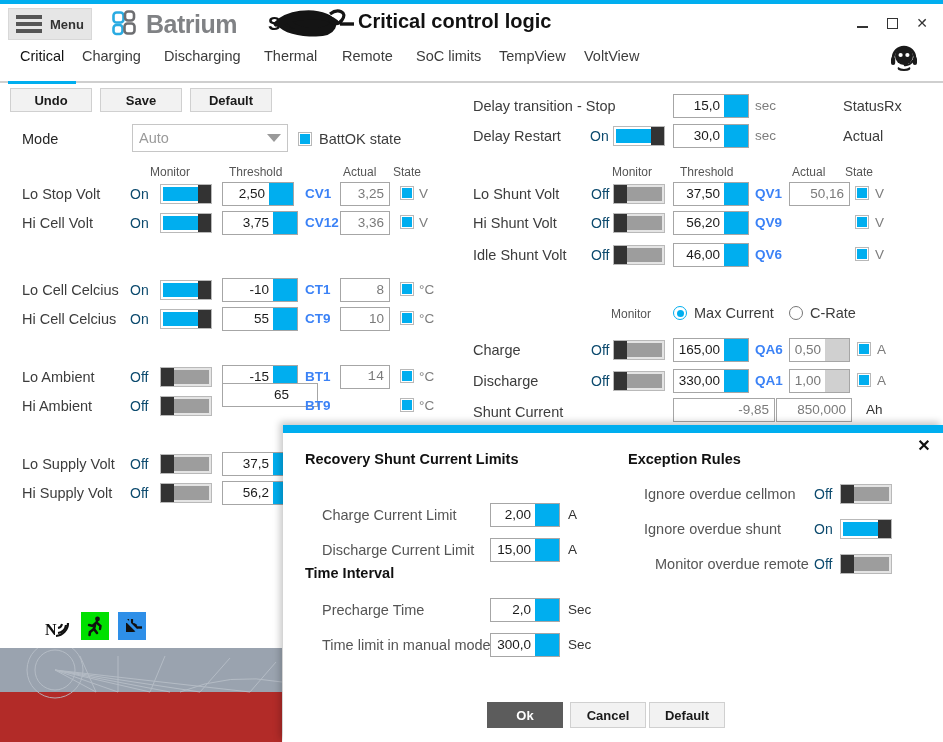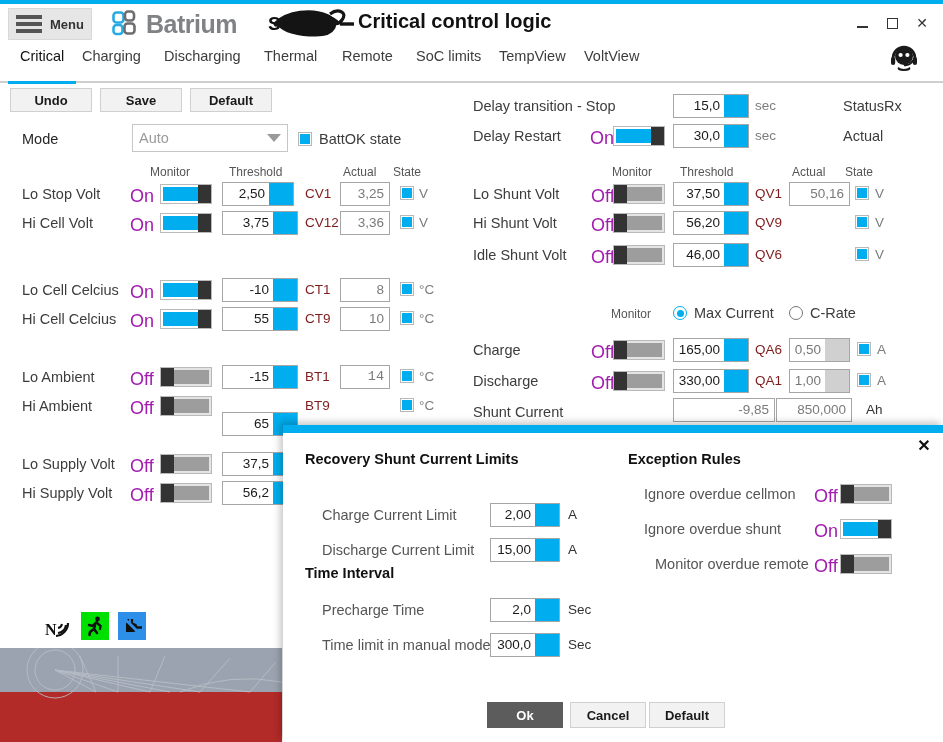--- a/index.html
+++ b/index.html
@@ -96,40 +96,40 @@
   .toggle {
     width:52px; height:20px; border:1px solid #b9b9b9; display:flex;
     cursor:pointer; background:#fff;
   }
   .toggle.on { background:#00aeef; justify-content:flex-end; }
   .toggle.on .knob { width:13px; background:#333; }
   .toggle.on .track { flex:1; background:#00aeef; border:2px solid #fff; border-right:none;}
   .toggle.off { background:#9d9d9d; }
   .toggle.off .knob { width:13px; background:#333; }
   .toggle.off .track { flex:1; background:#9d9d9d; border:2px solid #e4e4e4; border-left:none;}
-  .tgl-state { font-size:18px; color:#a21caf; width:22px; }
+  .tgl-state { font-size:14px; color:#0c4a6e; width:22px; }
 
   .spin {
     display:flex; height:24px; border:1px solid #a6a6a6; background:#fff; cursor:text;
   }
   .spin .val {
     flex:1; text-align:right; font-size:13.5px; color:#1a1a1a;
     padding:0 4px; line-height:22px;
   }
   .spin .stepper { width:24px; background:#00aeef; }
   .spin.gray .stepper { background:#d0d0d0; }
   .spin.gray .val { color:#777; }
 
   .ro {
     height:24px; border:1px solid #a6a6a6; background:#fff;
     text-align:right; font-size:13.5px; color:#7a7a7a;
     padding:0 5px; line-height:22px;
   }
 
-  .chip { font-size:13.5px; font-weight:normal; color:#7f1d1d; }
+  .chip { font-size:13.5px; font-weight:bold; color:#3b82f6; }
   .unit { font-size:13.5px; color:#7d7d7d; }
   .unit-dark { font-size:13.5px; color:#333; }
 
   .state-box {
     width:14px; height:14px; border:1px solid #b8b8b8; background:#fff;
     display:flex; align-items:center; justify-content:center;
   }
   .state-box i { width:10px; height:10px; background:#00aeef; display:block; }
 
   
@@ -390,21 +390,21 @@
     </div>
     <div class="unit abs" style="left:419px;top:369px;">°C</div>
     <div class="lbl abs" style="left:22px;top:398px;">Hi Ambient</div>
     <div class="tgl-state abs" style="left:130px;top:398px;">Off</div>
     <div class="abs" style="left:160px;top:396px;">
       <div class="toggle off">
         <div class="knob"></div>
         <div class="track"></div>
       </div>
     </div>
-    <div class="spin abs" style="left:222px;top:412px;width:76px;">
+    <div class="spin abs" style="left:222px;top:383px;width:96px;align-items:center;">
       <div class="val">65</div>
       <div class="stepper"></div>
     </div>
     <div class="chip abs" style="left:305px;top:398px;">BT9</div>
     <div class="state-box abs" style="left:400px;top:398px;">
       <i></i>
     </div>
     <div class="unit abs" style="left:419px;top:398px;">°C</div>
     <div class="lbl abs" style="left:22px;top:456px;">Lo Supply Volt</div>
     <div class="tgl-state abs" style="left:130px;top:456px;">Off</div>

